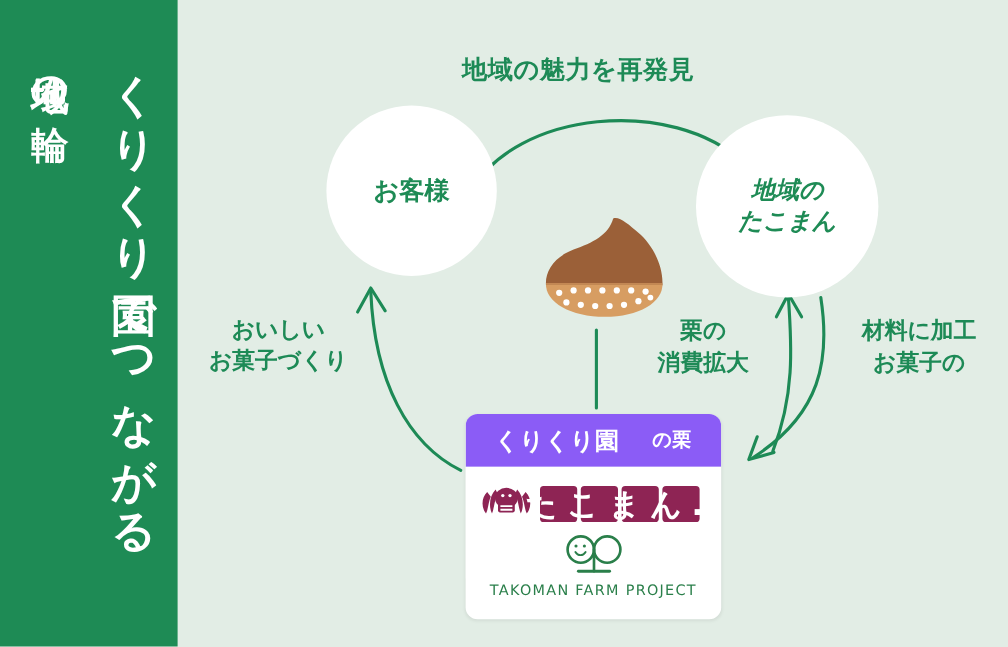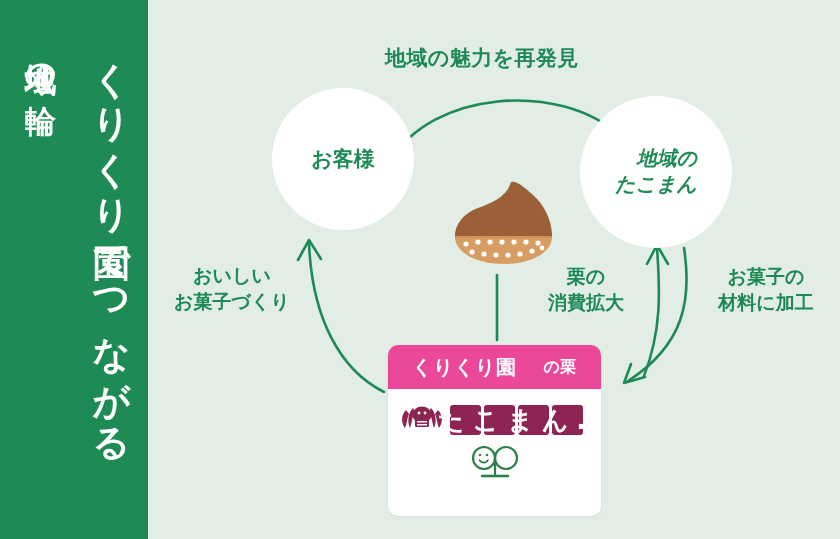--- a/index.html
+++ b/index.html
@@ -54,21 +54,21 @@
   }
 
   
   .circle {
     position: absolute;
     border-radius: 50%;
     background: #ffffff;
     display: flex;
     align-items: center;
     justify-content: center;
-    text-align: right;
+    text-align: center;
     color: #1e8b55;
     font-weight: 700;
     line-height: 1.28;
   }
   .circle-customer {
     left: 272px;
     top: 88px;
     width: 142px;
     height: 142px;
     font-size: 21px;
@@ -145,21 +145,21 @@
     top: 345px;
     width: 213px;
     height: 171px;
     background: #ffffff;
     border-radius: 10px;
     overflow: hidden;
     box-shadow: 0 1px 3px rgba(0,0,0,0.07);
   }
   .card-header {
     height: 44px;
-    background: #ec4899;
+    background: #8b5cf6;
     display: flex;
     align-items: center;
     justify-content: center;
     gap: 7px;
   }
   .card-header-brand {
     height: 26px;
     display: block;
   }
   .card-header-suffix {
@@ -256,22 +256,22 @@
     <span>栗の</span>
     <span>消費拡大</span>
   </div>
 
   <div class="lbl lbl-left">
     <span>おいしい</span>
     <span>お菓子づくり</span>
   </div>
 
   <div class="lbl lbl-right">
+    <span>材料に加工</span>
     <span>お菓子の</span>
-    <span>材料に加工</span>
   </div>
 
   <svg class="chestnut" viewBox="0 0 106 92" xmlns="http://www.w3.org/2000/svg">
 
     <path d="M59 4 C55 18 42 24 26 30 C10 36 2 48 3 60 L100 60 C101 44 92 26 80 16 C72 9 64 2 59 4 Z" fill="#9b6038"></path>
 
     <path d="M3 58 C2 74 24 86 52 86 C80 86 101 74 100 58 Z" fill="#d79d62"></path>
 
     <path d="M3 59 L100 59" stroke="#9b6038" stroke-width="1" fill="none" opacity="0.35"></path>
 
@@ -336,16 +336,17 @@
       <svg class="farm-mark" viewBox="0 0 58 36" xmlns="http://www.w3.org/2000/svg">
         <circle cx="18" cy="13" r="11" fill="none" stroke="#2a7f4a" stroke-width="2.2"></circle>
         <circle cx="40" cy="13" r="11" fill="none" stroke="#2a7f4a" stroke-width="2.2"></circle>
         <path d="M29 13 L29 31" stroke="#2a7f4a" stroke-width="2.2" stroke-linecap="round"></path>
         <path d="M16 31 L42 31" stroke="#2a7f4a" stroke-width="2.4" stroke-linecap="round"></path>
         <circle cx="14" cy="10" r="1.3" fill="#2a7f4a"></circle>
         <circle cx="21" cy="10" r="1.3" fill="#2a7f4a"></circle>
         <path d="M13.5 15 C15.5 18.5 20 18.5 22 15" fill="none" stroke="#2a7f4a" stroke-width="1.6" stroke-linecap="round"></path>
       </svg>
 
+      <div class="farm-text">TAKOMAN FARM PROJECT</div>
     </div>
   </div>
 
 </div>
 
 </body></html>

